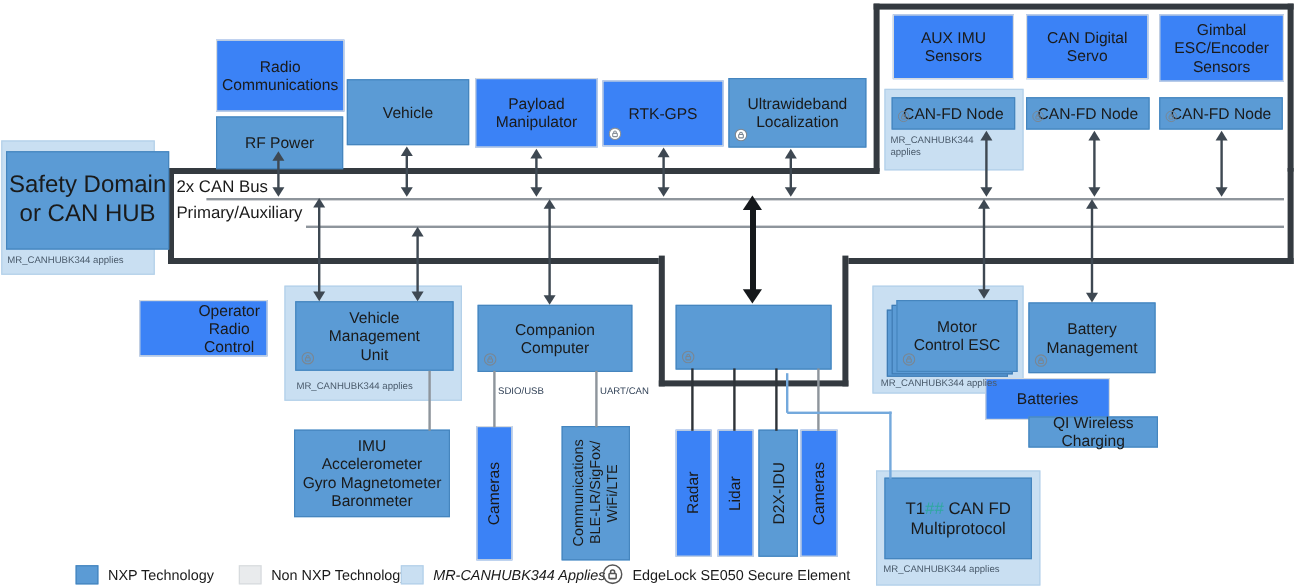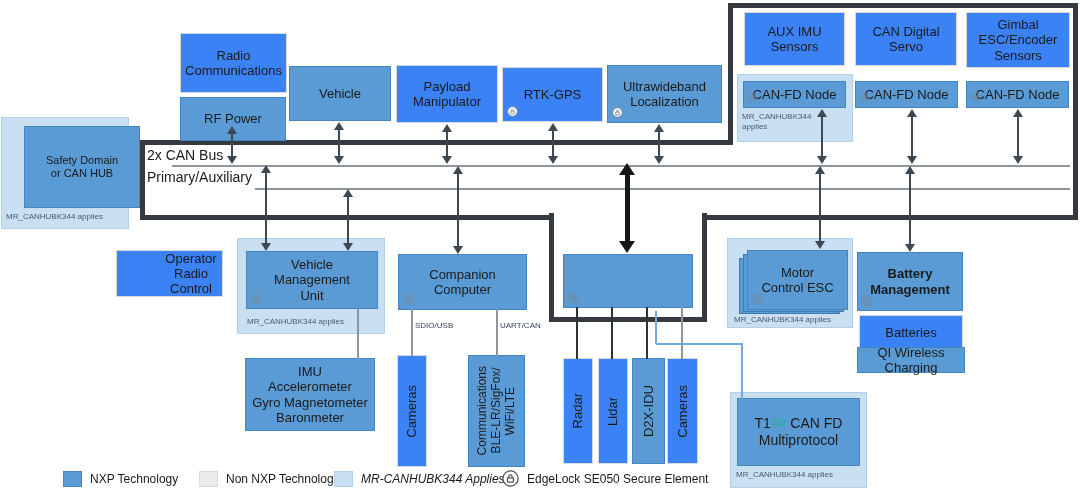--- a/index.html
+++ b/index.html
@@ -35,21 +35,21 @@
   <div id="busTopSeg" style="left:140px;top:140px;width:593px;"></div>
   <div id="trbox" class="thick" style="left:728px;top:3px;width:350px;height:140px;"></div>
   <div id="notch" style="left:549px;top:213px;width:158px;height:109px;"></div>
 
   <div class="busline" style="left:172px;top:165px;width:898px;"></div>
   <div class="busline" style="left:255px;top:188px;width:815px;"></div>
   <div class="bustext" style="left:147px;top:147px;text-align:center;">2x CAN Bus</div>
   <div class="bustext" style="left:147px;top:169px;">Primary/Auxiliary</div>
 
   <div class="lblue" style="left:1px;top:117px;width:128px;height:112px;"></div>
-  <div class="box blue" style="left:24px;top:126px;width:116px;height:82px;font-size:11px;">Safety Domain
+  <div class="box blue" style="left:5px;top:126px;width:136px;height:82px;font-size:20px;">Safety Domain
 or CAN HUB</div>
   <div class="note" style="left:6px;top:212px;">MR_CANHUBK344 applies</div>
 
   <div class="box gray" style="left:180px;top:33px;width:107px;height:60px;">Radio
 Communications</div>
   <div class="box blue" style="left:180px;top:97px;width:106px;height:44px;">RF Power</div>
   <div class="box blue" style="left:289px;top:66px;width:102px;height:55px;">Vehicle</div>
   <div class="box gray" style="left:396px;top:65px;width:102px;height:58px;">Payload
 Manipulator</div>
   <div class="box gray" style="left:502px;top:67px;width:101px;height:55px;">
@@ -149,30 +149,30 @@
     <span>Motor
 Control ESC</span>
     <svg class="se" width="11" height="11" viewBox="0 0 12 12">
         <circle cx="6" cy="6" r="5.2" fill="none" stroke="#7A8692"></circle>
         <rect x="3.9" y="5.6" width="4.2" height="3" rx="0.5" fill="none" stroke="#7A8692"></rect>
         <path d="M4.8 5.6 V4.7 a1.2 1.2 0 0 1 2.4 0 V5.6" fill="none" stroke="#7A8692"></path>
       </svg>
   </div>
   <div class="note" style="left:734px;top:315px;">MR_CANHUBK344 applies</div>
 
-  <div class="box blue" style="left:857px;top:252px;width:106px;height:59px;font-weight:bold;">
+  <div class="box blue" style="left:857px;top:252px;width:106px;height:59px;">
     <span>Battery
 Management</span>
     <svg class="se" width="11" height="11" viewBox="0 0 12 12">
         <circle cx="6" cy="6" r="5.2" fill="none" stroke="#7A8692"></circle>
         <rect x="3.9" y="5.6" width="4.2" height="3" rx="0.5" fill="none" stroke="#7A8692"></rect>
         <path d="M4.8 5.6 V4.7 a1.2 1.2 0 0 1 2.4 0 V5.6" fill="none" stroke="#7A8692"></path>
       </svg>
   </div>
-  <div class="box gray" style="left:859px;top:315px;width:104px;height:35px;">Batteries</div>
+  <div class="box gray" style="left:821px;top:315px;width:104px;height:35px;">Batteries</div>
   <div class="box blue" style="left:857px;top:347px;width:108px;height:26px;">QI Wireless
 Charging</div>
 
   <div class="box blue" style="left:245px;top:358px;width:130px;height:73px;">IMU
 Accelerometer
 Gyro Magnetometer
 Baronmeter</div>
   <div class="box gray" style="left:397px;top:355px;width:30px;height:112px;">
     <span class="vert">Cameras</span>
   </div>

